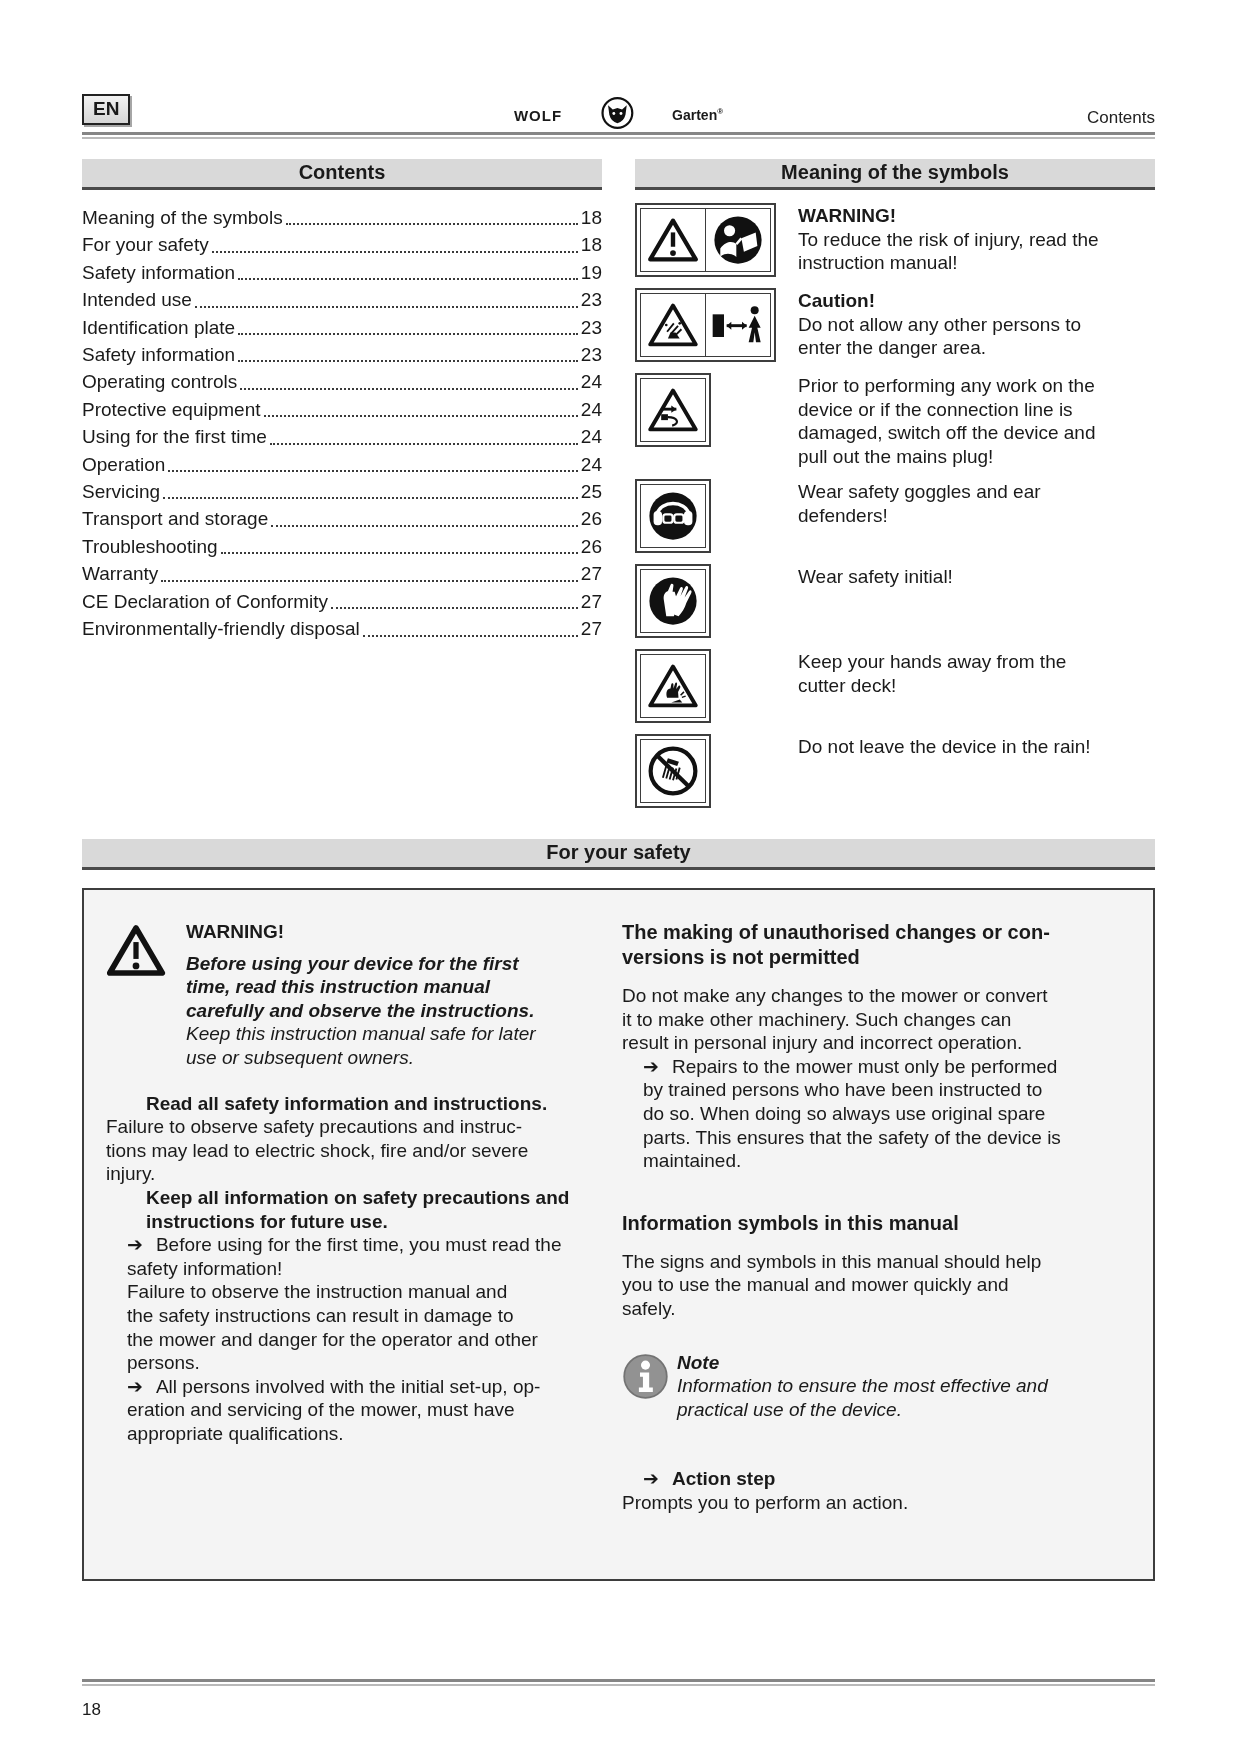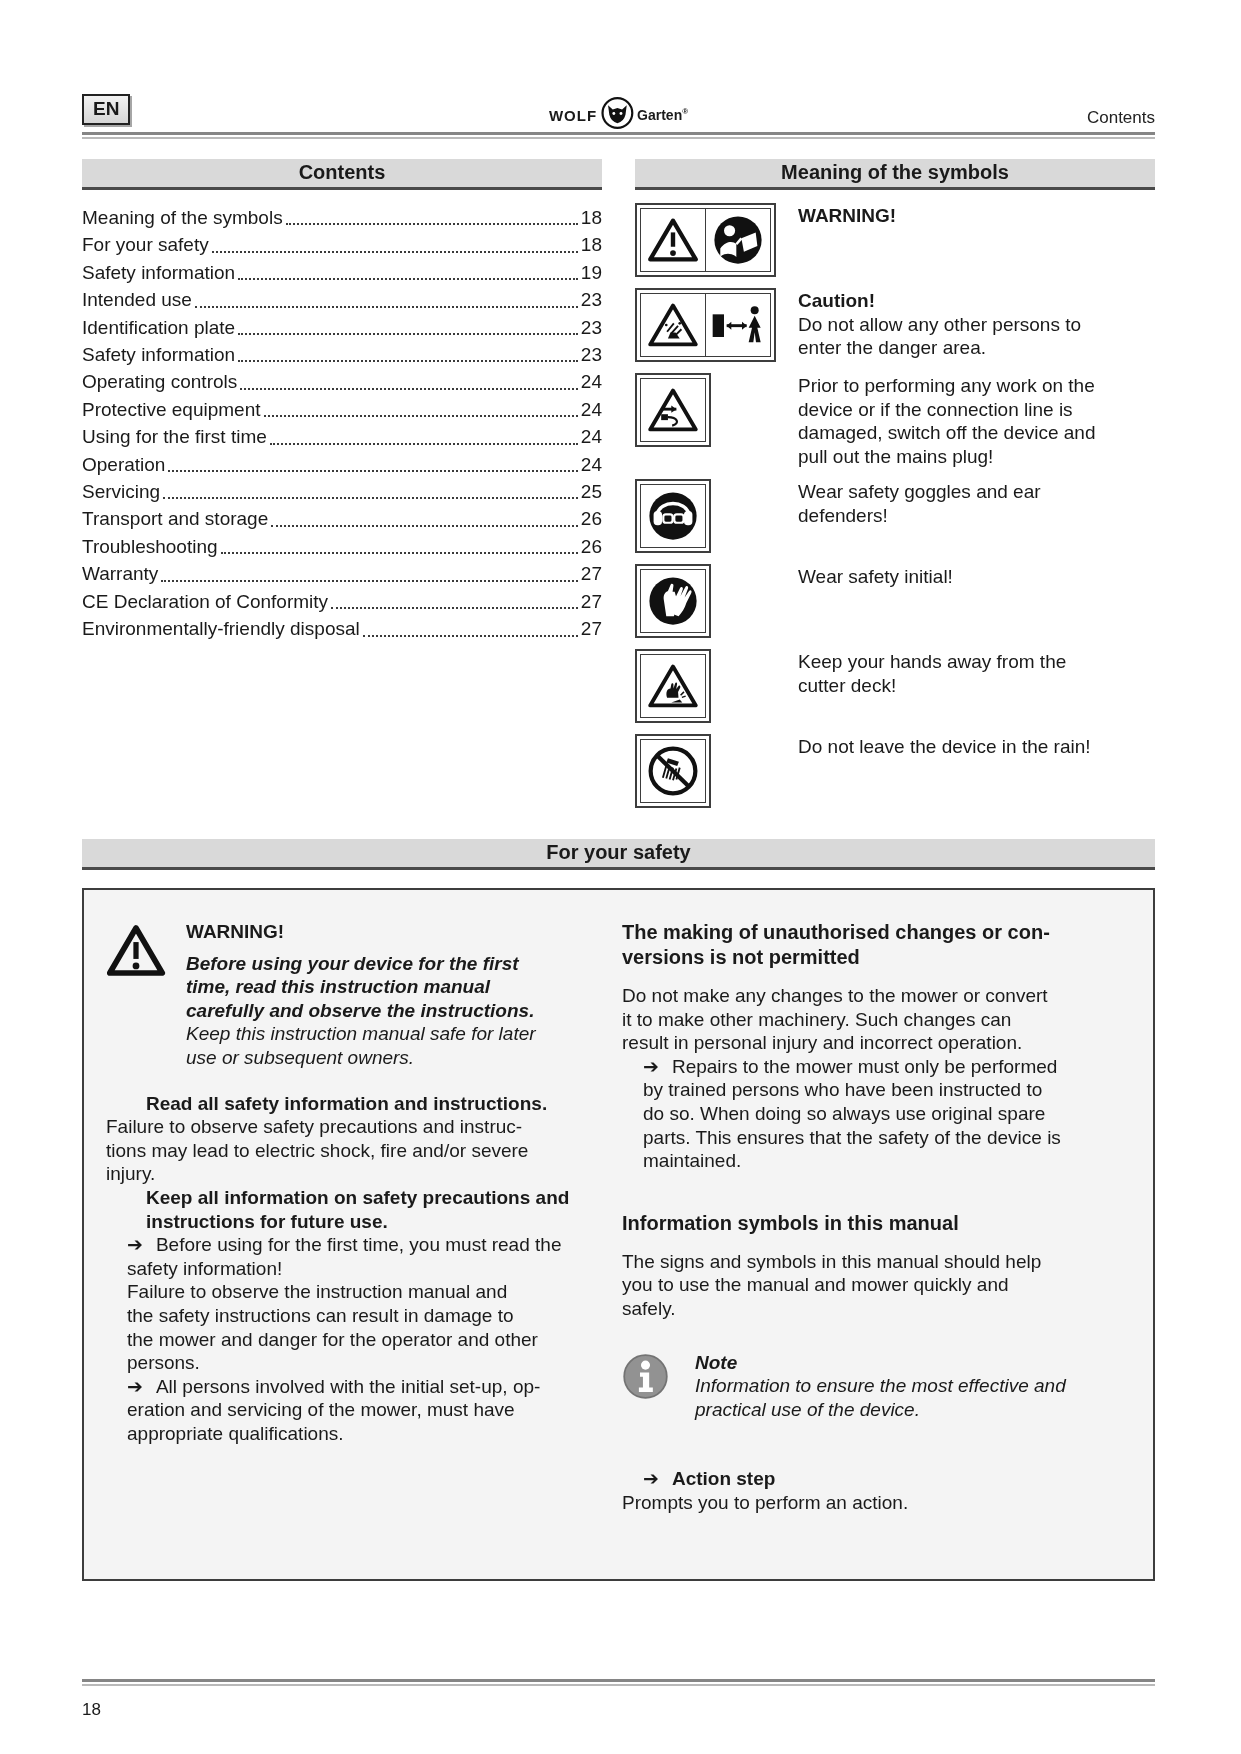--- a/index.html
+++ b/index.html
@@ -13,21 +13,21 @@
   .pre { white-space:pre-line; }
 
   
   .hdr { position:relative; height:40px; }
   .en-badge {
     position:absolute; left:0; top:2px;
     border:2px solid #222; background:linear-gradient(#f2f2f2,#d6d6d6);
     box-shadow:2px 2px 0 rgba(0,0,0,.35);
     font-weight:bold; font-size:19px; padding:2px 9px 3px;
   }
-  .brand { position:absolute; left:50%; top:4px; transform:translateX(-50%); display:flex; align-items:center; }
+  .brand { position:absolute; left:50%; top:4px; transform:translateX(-50%); display:flex; align-items:center;gap:35px; }
   .brand-wolf { font-weight:bold; font-size:15px; letter-spacing:1px; }
   .brand-logo { margin:0 3px; }
   .brand-garten { font-weight:bold; font-size:14px; }
   .brand-reg { font-size:8px; vertical-align:super; }
   .hdr-corner { position:absolute; right:0; bottom:4px; font-size:17px; color:#222; }
   .rule2 { height:2px; border-top:3px solid #858585; border-bottom:2px solid #b9b9b9; }
 
   
   .two-col { display:flex; gap:33px; margin-top:20px; }
   .col { width:520px; flex:none; }
@@ -63,21 +63,21 @@
   .safety-col { width:478px; flex:none; font-size:19px; line-height:23.6px; }
   .warn-head { display:flex; gap:20px; margin-bottom:22px; }
   .warn-tri { flex:none; padding-top:4px; }
   .warn-heading { font-weight:bold; font-size:19px; }
   .bi { font-weight:bold; font-style:italic;margin-top:8px; }
   .it { font-style:italic; }
   .b { font-weight:bold;margin-left:40px; }
   .arrow-item { margin-left:21px; }
   .arrow { display:inline-block; margin-right:13px; font-style:normal; }
   .r-h { font-weight:bold; font-size:20px; line-height:25px; margin:0 0 14px; }
-  .note-block { display:flex; gap:26px; margin:30px 0 0 0; }
+  .note-block { display:flex; gap:8px; margin:30px 0 0 0; }
   .note-icon { flex:none; padding-top:2px; }
   .note-heading { font-weight:bold; font-style:italic; }
   .action-head { font-weight:bold; }
 
   
   .ftr { margin-top:auto; }
   .ftr-num { font-size:17px; margin-top:14px; }
 </style>
 </head>
 <body>
@@ -208,20 +208,22 @@
                       <circle cx="32" cy="32" r="28" fill="#111"></circle>
                       <circle cx="22" cy="21" r="6.6" fill="#fff"></circle>
                       <path d="M11 42 C18 33 26 33 30 37 L30 52 C24 47 16 47 11 52 Z" fill="#fff"></path>
                       <path d="M53 23 L36 30 L39 46 L55 39 Z" fill="#fff"></path>
                       <path d="M30 37 L36 30" stroke="#fff" stroke-width="3"></path>
                     </svg>
             </div>
           </div></div></div>
           <div class="sym-text">
             <div class="sym-heading">WARNING!</div>
+            <div class="pre">To reduce the risk of injury, read the
+instruction manual!</div>
           </div>
         </div>
 
         <div class="sym-row">
           <div class="sym-iconcol"><div class="sym-box"><div class="sym-inner">
             <div class="sym-cell">
               <svg width="54" height="48" viewBox="0 0 64 56">
                       <path d="M32 5 L59 51 L5 51 Z" fill="none" stroke="#111" stroke-width="4.6" stroke-linejoin="round"></path>
                       <path d="M26 44 L40 44 L35 37 L29 37 Z" fill="#111"></path>
                       <path d="M25 36 L33 26 M30 38 L38 29 M35 40 L42 33" stroke="#111" stroke-width="2.2" fill="none"></path>

